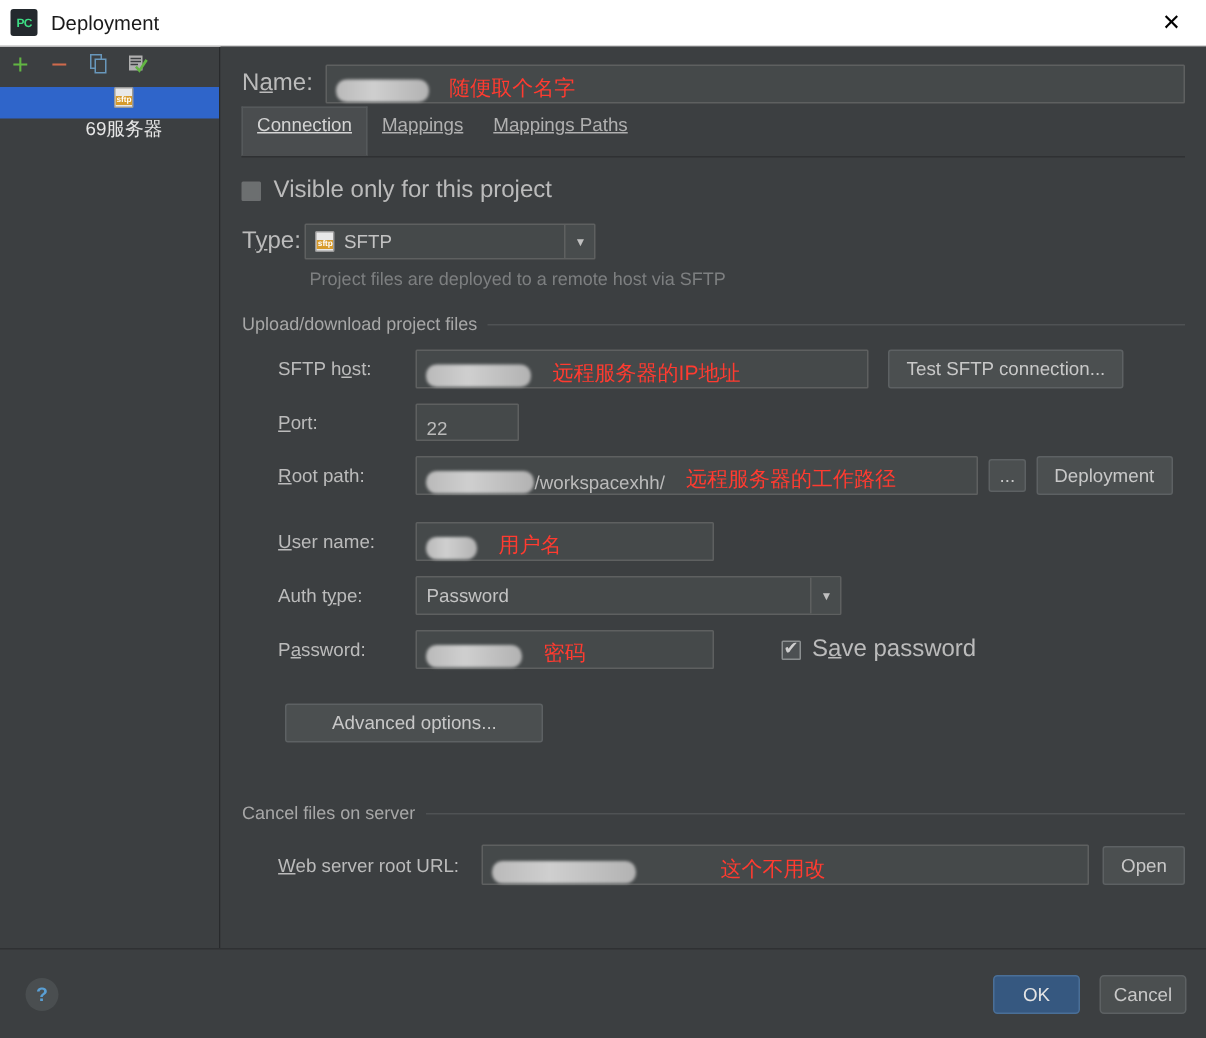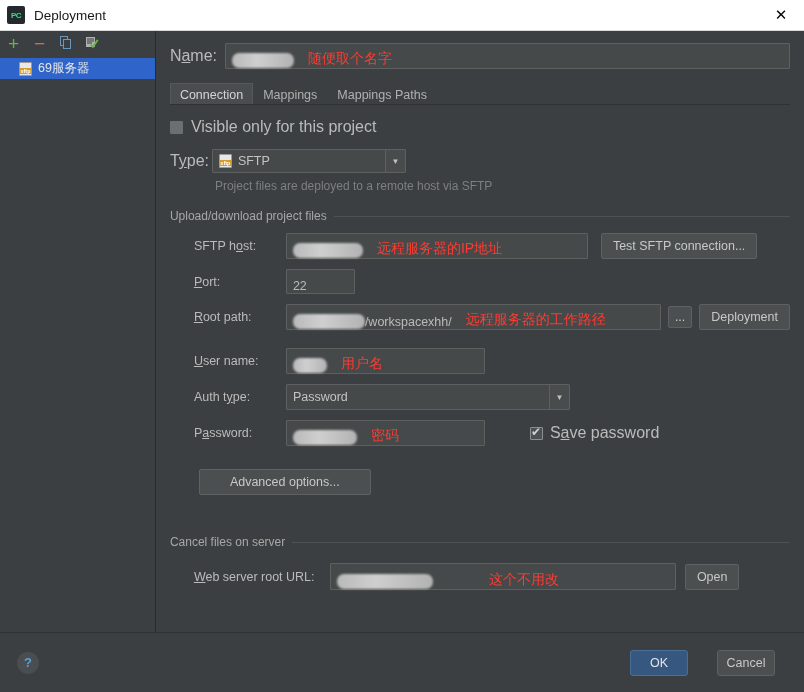--- a/index.html
+++ b/index.html
@@ -61,21 +61,21 @@
     font-size: 15px; line-height: 1;
   }
   .tb-plus  { color: #62b543; font-size: 19px; font-weight: 300; }
   .tb-minus { color: #cf6a4c; font-size: 19px; font-weight: 300; }
   #tree { flex: 1; padding-top: 3px; }
   .tree-row {
     height: 21px; display: flex; align-items: center;
     padding-left: 19px; gap: 6px; cursor: pointer;
     font-size: 12.5px; color: #bbbbbb;
   }
-  .tree-row.selected { background: #2f65ca; color: #e6e6e6; }
+  .tree-row.selected { background: #2f65ca; color: #e6e6e6; flex-direction: column; }
   .sftp-badge {
     width: 13px; height: 14px; flex: none;
     background: #e8e8e8; border: 1px solid #9a9a9a; border-radius: 1px;
     position: relative; overflow: hidden;
   }
   .sftp-badge::after {
     content: "sftp"; position: absolute; left: 0; right: 0; bottom: 1px;
     font-size: 5.5px; font-weight: bold; color: #ffffff;
     background: #d79b2c; text-align: center; line-height: 6px;
     font-family: "Liberation Sans", sans-serif;
@@ -115,23 +115,24 @@
     font-family: "Liberation Sans", "DejaVu Sans", sans-serif;
   }
 
   
   #tabs {
     display: flex; align-items: flex-end;
     margin-top: 12px; height: 24px;
     border-bottom: 1px solid #2f3133;
   }
   .tab {
-    padding: 3px 9px 0 9px; font-size: 12.5px;
+    padding: 3px 9px 12px 9px; font-size: 12.5px;
     color: #b0b0b0; cursor: pointer; line-height: 16px;
     border: 1px solid transparent;
+    text-decoration: underline;
   }
   .tab.active {
     background: #4a4d4f; color: #d4d4d4;
     border: 1px solid #55595b; border-bottom-color: #4a4d4f;
   }
 
   
   .row { display: flex; align-items: center; gap: 0; }
   .cbrow { display: flex; align-items: center; gap: 8px; margin-top: 13px; }
   .checkbox {
@@ -196,21 +197,21 @@
     display: flex; align-items: center;
   }
   #help-icon {
     width: 22px; height: 22px; margin-left: 17px;
     border-radius: 50%; background: #4a4e50;
     display: flex; align-items: center; justify-content: center;
     color: #5a9fd4; font-size: 13px; font-weight: bold; cursor: pointer;
   }
   #footer-spacer { flex: 1; }
   .fbtn {
-    height: 26px; min-width: 58px; margin-right: 29px;
+    height: 26px; min-width: 58px; margin-right: 13px;
     border-radius: 3px; font-size: 12.5px;
     display: flex; align-items: center; justify-content: center;
     cursor: pointer;
   }
   #ok-btn { background: #365880; border: 1px solid #4a6f97; color: #e4e4e4; }
   #cancel-btn { background: #4b4f50; border: 1px solid #5d6163; color: #c8c8c8; }
 </style>
 </head>
 <body>
 
@@ -345,21 +346,21 @@
       <div class="btn" style="margin-left:29px;padding:0 30px">Advanced options...</div>
     </div>
 
     <div class="group" style="margin-top:40px">
       <span>Cancel files on server</span>
       <span class="line"></span>
     </div>
 
     <div class="frow" style="margin-top:14px">
       <span class="flabel wide" style="padding-left:24px"><span class="u">W</span>eb server root URL:</span>
-      <div class="field" style="width:346px;height:27px">
+      <div class="field" style="width:405px;height:27px">
         <span class="blur" style="width:96px"></span>
         <span class="redtext" style="margin-left:56px">这个不用改</span>
       </div>
       <div class="btn" style="margin-left:9px">Open</div>
     </div>
 
   </div>
 </div>
 
 <div id="footer">

